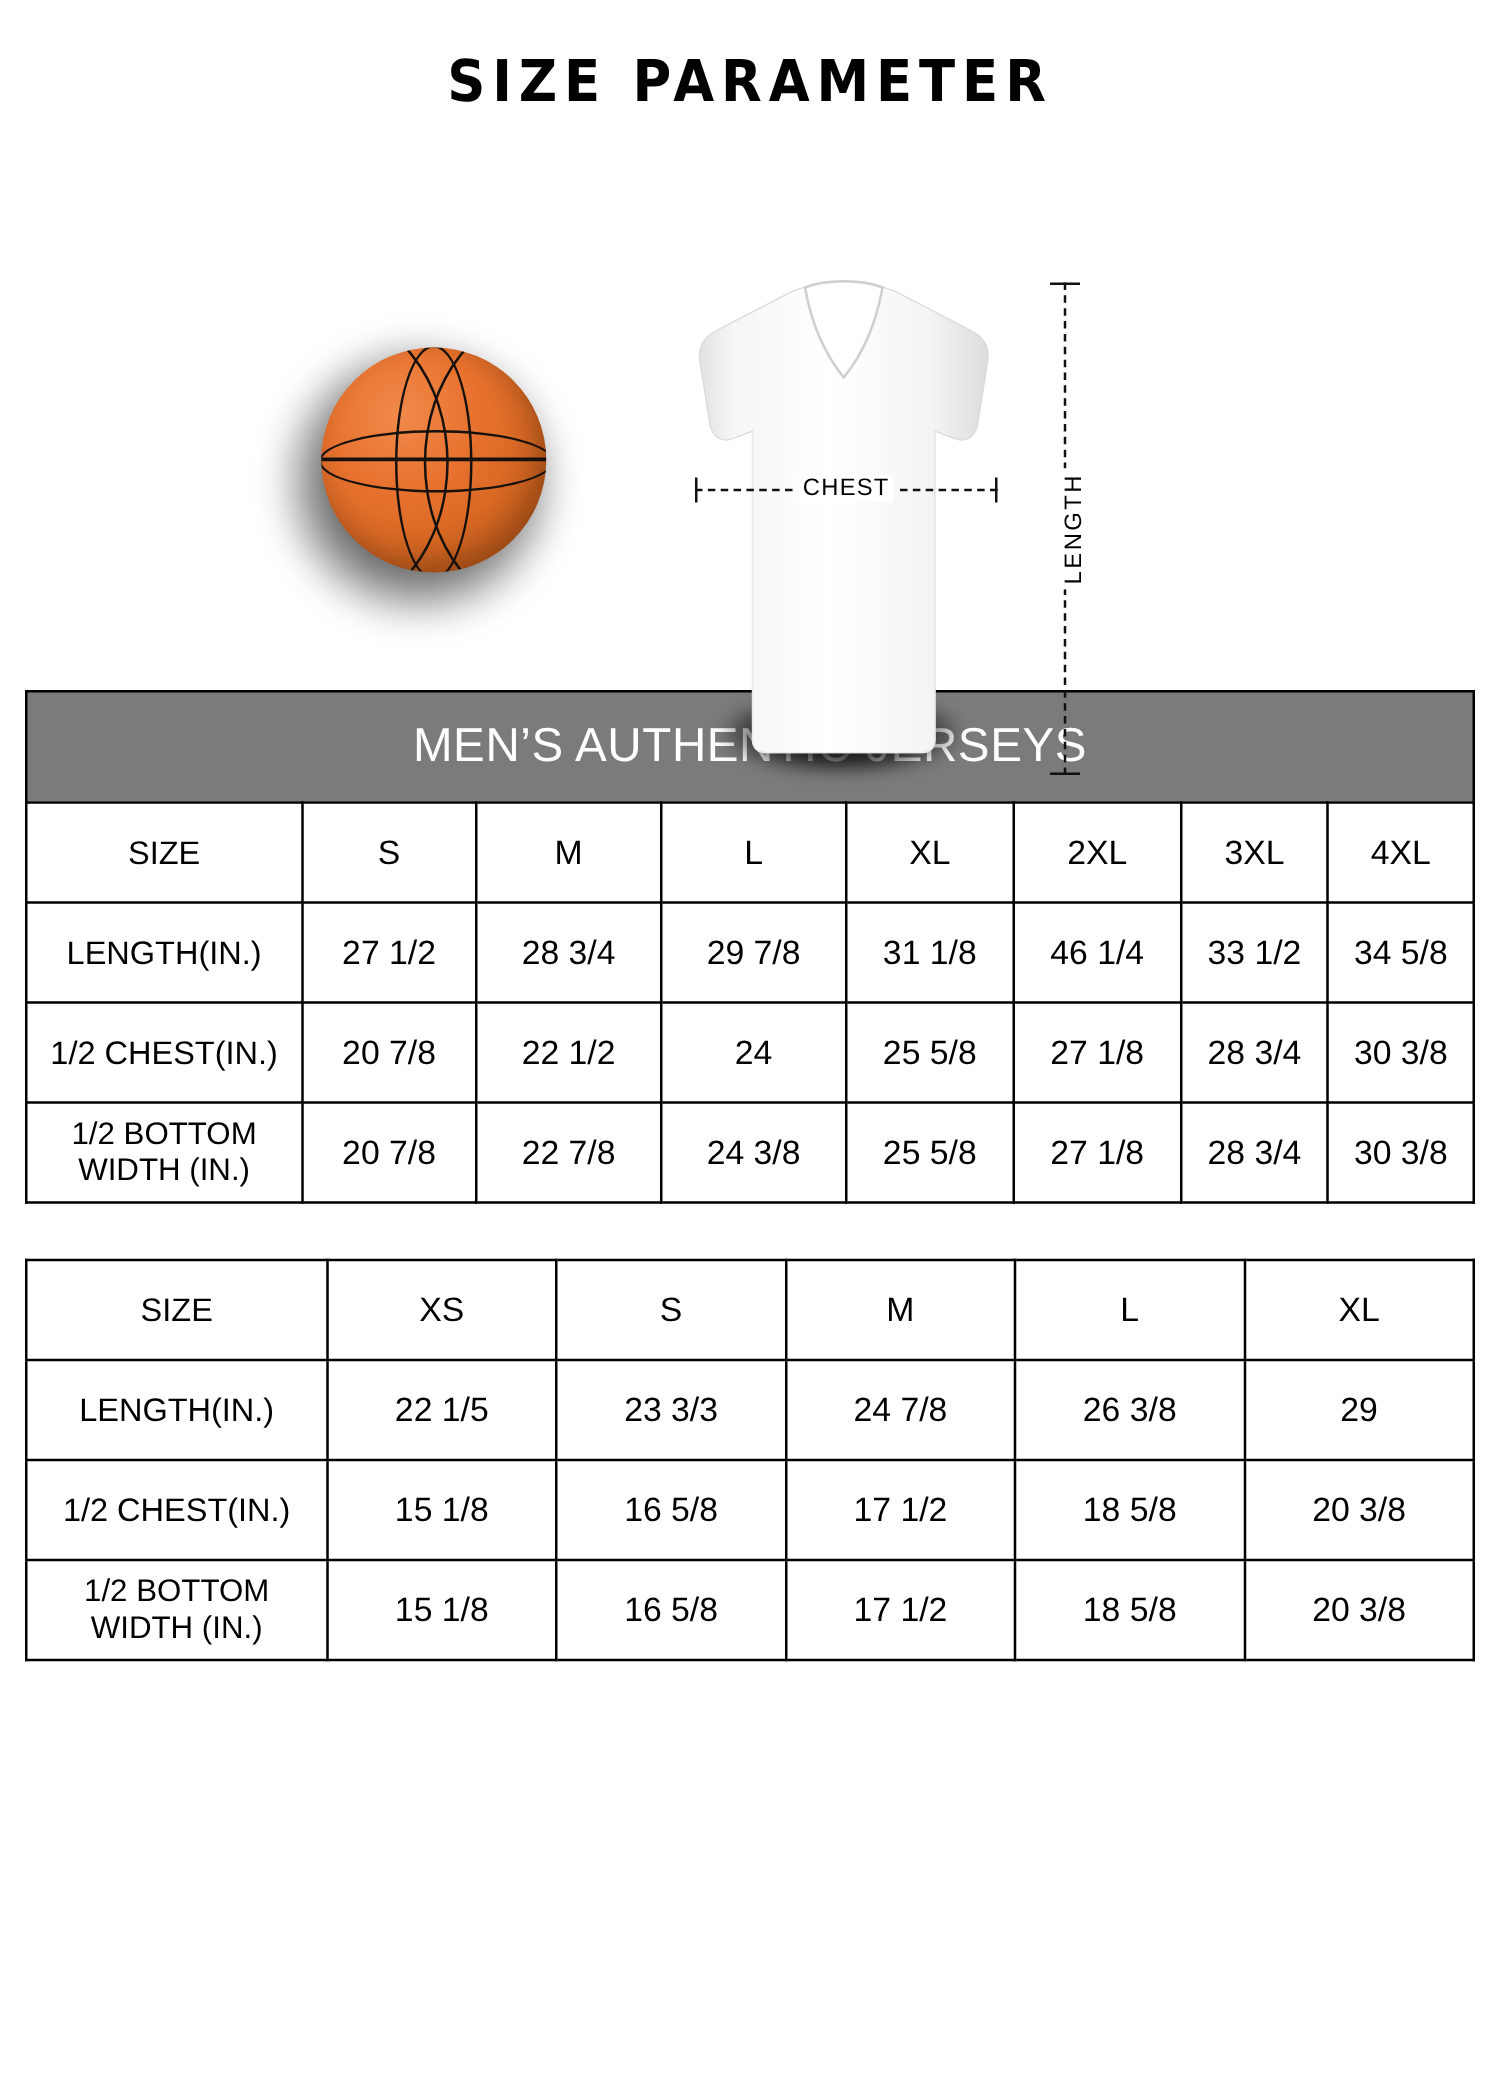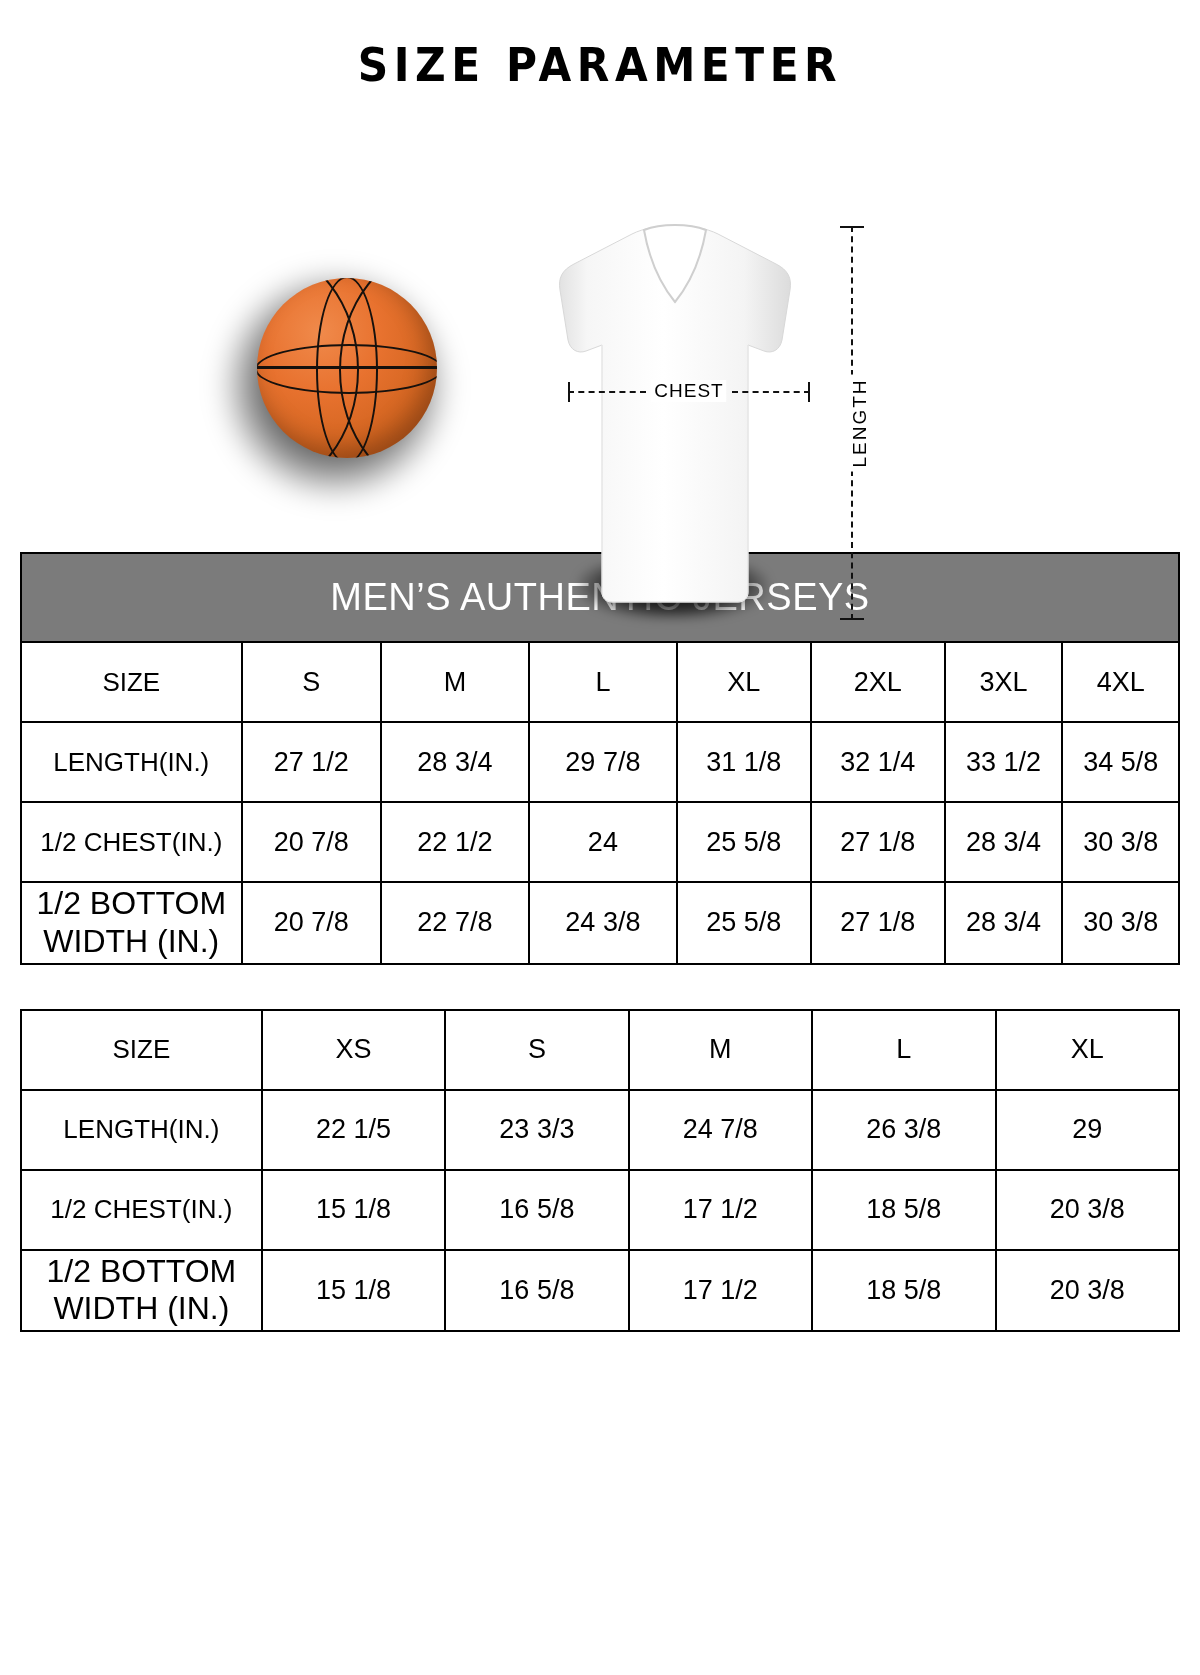--- a/index.html
+++ b/index.html
@@ -128,21 +128,21 @@
     top: 352px;
     width: 190px;
     height: 56px;
     background: radial-gradient(ellipse at 50% 40%, rgba(0,0,0,0.95) 0%, rgba(0,0,0,0.7) 45%, rgba(0,0,0,0) 75%);
     filter: blur(5px);
   }
   .jersey-svg { position: absolute; left: 0; top: 0; }
 
   .chest-dim {
     position: absolute;
-    left: 28px;
+    left: 16px;
     top: 168px;
     width: 242px;
     height: 24px;
   }
   .chest-dim .line {
     position: absolute;
     top: 11px;
     height: 0;
     border-top: 2px dashed #111;
   }
@@ -231,21 +231,21 @@
     font-weight: 400;
     height: 74px;
     padding: 2px 4px;
     white-space: nowrap;
   }
   table td.label {
     font-size: 26px;
   }
   table td.two-line {
     line-height: 1.18;
-    font-size: 32px;
+    font-size: 25px;
     white-space: normal;
     margin-left: 28px;
   }
   .men-col-0 { width: 19.5%; }
   .men-col-1 { width: 12%; }
   .men-col-2 { width: 12.8%; }
   .men-col-3 { width: 12.8%; }
   .men-col-4 { width: 11.5%; }
   .men-col-5 { width: 11.5%; }
   .men-col-6 { width: 10%; }
@@ -344,21 +344,21 @@
           <td class="men-col-5">2XL</td>
           <td class="men-col-6">3XL</td>
           <td class="men-col-7">4XL</td>
         </tr>
         <tr>
           <td class="label">LENGTH(IN.)</td>
           <td>27  1/2</td>
           <td>28  3/4</td>
           <td>29  7/8</td>
           <td>31  1/8</td>
-          <td>32  1/4</td>
+          <td>46  1/4</td>
           <td>33  1/2</td>
           <td>34  5/8</td>
         </tr>
         <tr>
           <td class="label">1/2 CHEST(IN.)</td>
           <td>20  7/8</td>
           <td>22  1/2</td>
           <td>24</td>
           <td>25  5/8</td>
           <td>27  1/8</td>

